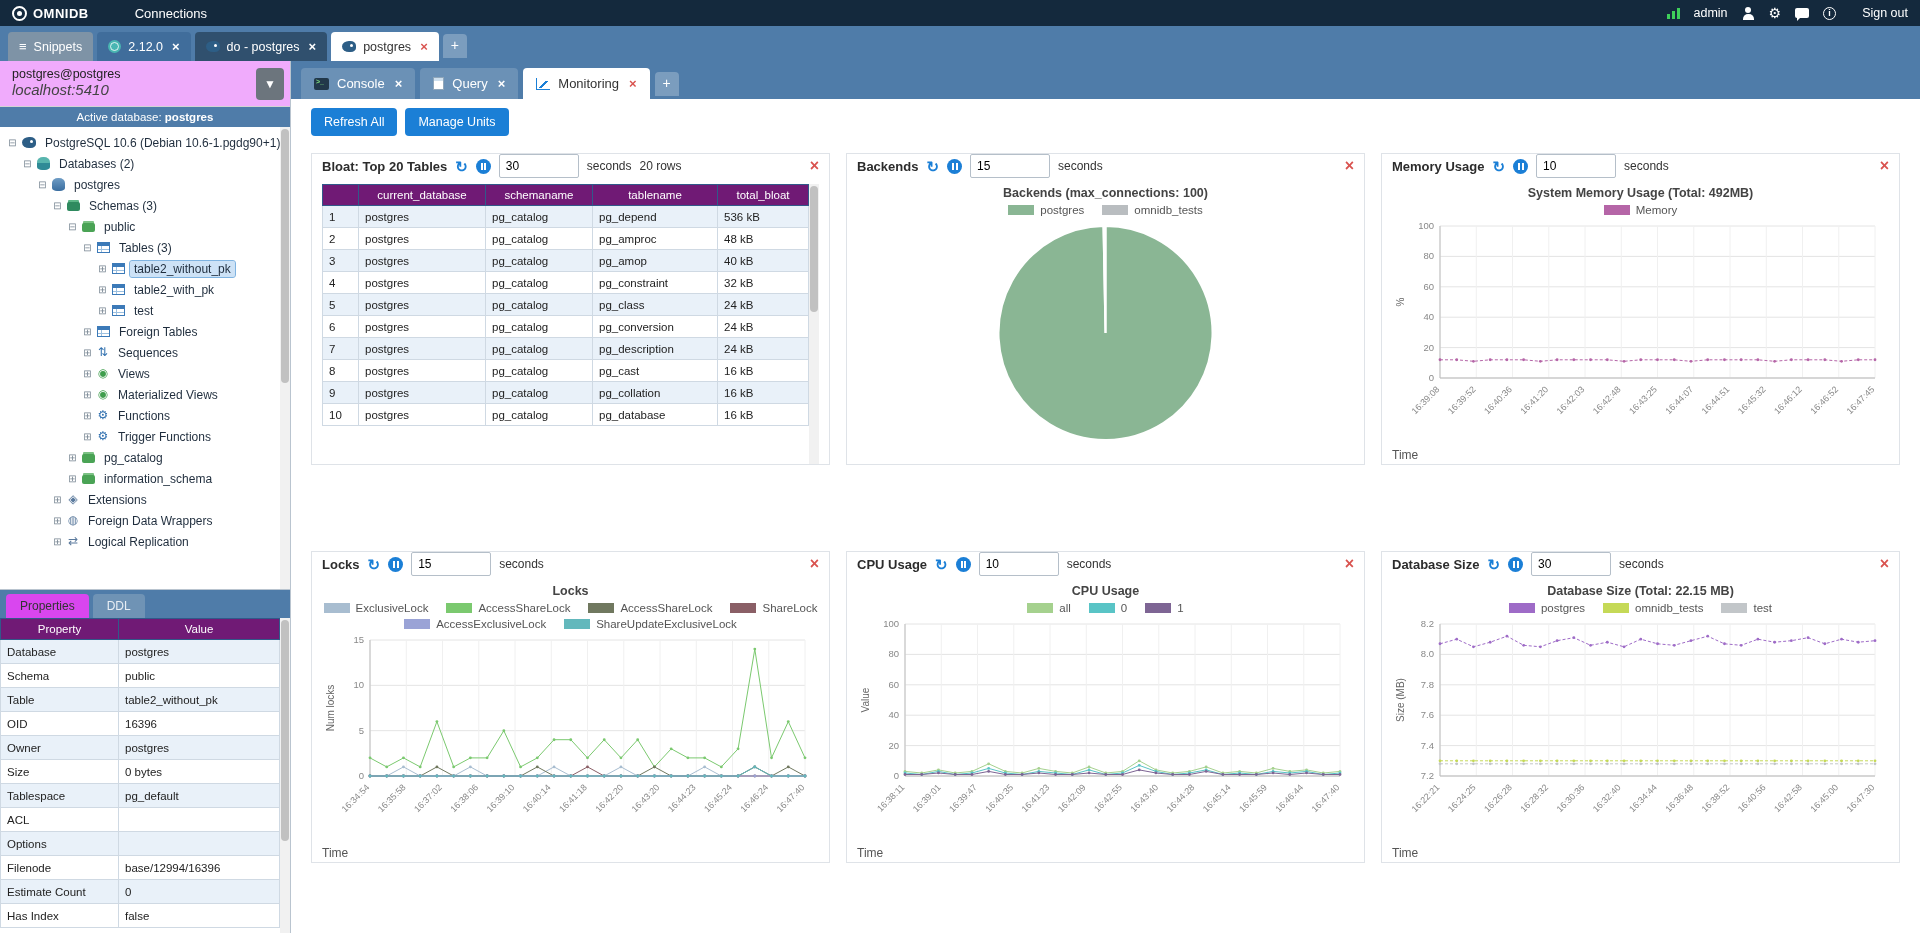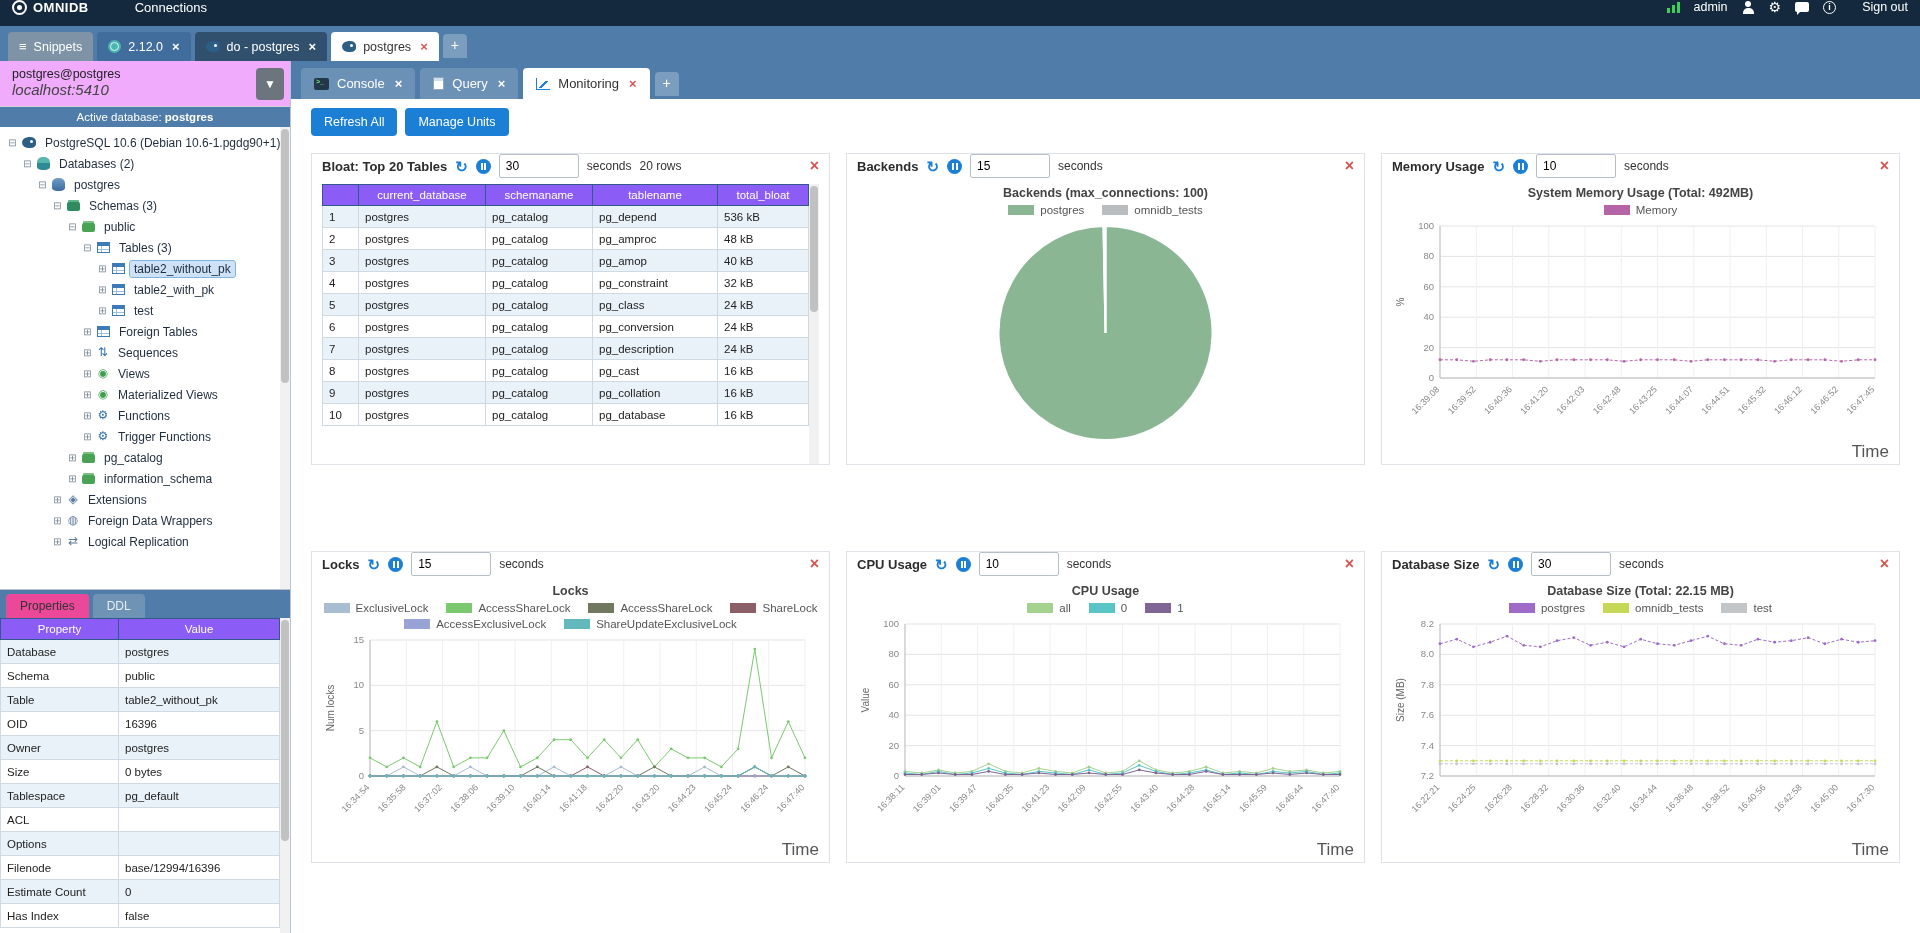--- a/index.html
+++ b/index.html
@@ -1,19 +1,19 @@
 <!DOCTYPE html>
 <html><head>
 <meta charset="utf-8">
 <style>
   * { box-sizing: border-box; margin: 0; padding: 0; }
   html,body { width:1920px; height:933px; overflow:hidden; font-family:"Liberation Sans",sans-serif; background:#fff; }
 
   
-  .topbar { height:26px; background:#14293d; display:flex; align-items:flex-start; padding:0 12px; color:#fff; }
+  .topbar { height:26px; background:#14293d; display:flex; align-items:center; padding:0 12px; color:#fff; }
   .logo-circle { width:15px; height:15px; border-radius:50%; border:2px solid #fff; position:relative; margin-right:6px; flex:none; }
   .logo-circle::before { content:""; position:absolute; left:3px; top:3px; width:5px; height:5px; border-radius:50%; background:#fff; }
   .brand { font-weight:bold; font-size:13px; letter-spacing:.5px; }
   .top-menu { margin-left:46px; font-size:13px; cursor:default; }
   .top-spacer { flex:1; }
   .top-right { display:flex; align-items:center; gap:14px; font-size:12.5px; }
   .sig { display:flex; align-items:flex-end; gap:2px; height:12px; }
   .sig i { display:block; width:3px; background:#3ecf5a; }
   .sig i:nth-child(1){height:5px}.sig i:nth-child(2){height:8px}.sig i:nth-child(3){height:11px}
   .icon-person { width:13px; height:13px; position:relative; }
@@ -64,24 +64,24 @@
   .ic-dbs { width:13px; height:13px; background:linear-gradient(#58b5ae 45%,#2f8a96 45%); border-radius:6px 6px 5px 5px / 5px 5px 3px 3px; }
   .ic-schema { width:13px; height:9px; background:#4aa355; border-radius:2px; box-shadow:0 -3px 0 -1px #7cc184; margin-top:2px; }
   .ic-schemas { width:13px; height:9px; background:#2f8a5f; border-radius:2px; box-shadow:0 -3px 0 -1px #5cb586; margin-top:2px; }
   .ic-tab { width:13px; height:11px; border:1px solid #3c7ab8; background-image:linear-gradient(#3c7ab8 3px,transparent 3px),linear-gradient(90deg,transparent 3px,#9cc0e0 3px,#9cc0e0 4px,transparent 4px),linear-gradient(transparent 6px,#9cc0e0 6px,#9cc0e0 7px,transparent 7px); background-color:#fff; }
   .scrollbar { position:absolute; right:0; top:0; bottom:0; width:10px; background:#f1f1f1; }
   .scroll-thumb { position:absolute; left:1px; right:1px; border-radius:4px; background:#c1c1c1; }
 
   .props { height:344px; display:flex; flex-direction:column; border-top:1px solid #b9c4cf; }
   .props-tabs { height:28px; background:#4f7ca9; display:flex; align-items:flex-end; padding-left:6px; gap:4px; }
   .ptab { height:24px; padding:0 14px; border-radius:4px 4px 0 0; font-size:12px; line-height:24px; color:#e8eef4; background:#6f93b5; }
-  .ptab.active { background:#ec4899; color:#333; }
+  .ptab.active { background:#d946ef; color:#333; }
   .props-body { flex:1; position:relative; overflow:hidden; }
   table.grid { border-collapse:collapse; width:calc(100% - 10px); font-size:11.5px; table-layout:fixed; }
-  table.grid th { background:#8b5cf6; color:#fff; font-weight:normal; padding:4px 6px; border:1px solid #31598a; text-align:center; }
+  table.grid th { background:#701a75; color:#fff; font-weight:normal; padding:4px 6px; border:1px solid #31598a; text-align:center; }
   table.grid td { border:1px solid #cfd9e3; padding:3px 6px; color:#222; overflow:hidden; text-overflow:ellipsis; white-space:nowrap; }
   table.grid tr:nth-child(odd) td { background:#e9f1f9; }
   .props-body table.grid td { height:24px; }
 
   
   .main { flex:1; display:flex; flex-direction:column; background:#fff; }
   .inner-tabs { height:38px; background:#4f7ca9; display:flex; align-items:flex-end; padding-left:10px; gap:5px; flex:none; }
   .itab { height:31px; display:flex; align-items:center; gap:8px; padding:0 13px; border-radius:4px 4px 0 0; font-size:13px; color:#fff; background:rgba(255,255,255,.16); }
   .itab.active { background:#fff; color:#333; }
   .ic-console { width:15px; height:12px; background:#22384a; border-radius:2px; position:relative; flex:none; }
@@ -106,21 +106,21 @@
 
   .tbl-wrap { flex:1; position:relative; overflow:hidden; margin-top:2px; }
   .tbl-wrap table.grid td { height:22px; }
 
   .chart-host { flex:1; display:flex; flex-direction:column; min-height:0; }
   .chart-title { text-align:center; font-size:12.5px; font-weight:bold; color:#444; flex:none; padding:4px 0 2px; }
   .legend { display:flex; flex-wrap:wrap; justify-content:center; gap:4px 18px; flex:none; padding:2px 0; }
   .legend-item { display:flex; align-items:center; gap:6px; font-size:11.5px; color:#555; }
   .legend-swatch { width:26px; height:10px; flex:none; }
   .plot { flex:1; position:relative; min-height:0; }
-  .xaxis-label { text-align:right; font-size:17px; color:#555; flex:none; padding-bottom:2px; }
+  .xaxis-label { text-align:left; font-size:12px; color:#555; flex:none; padding-bottom:2px; }
 </style>
 </head>
 <body>
 
 <div class="topbar">
   <span class="logo-circle"></span>
   <span class="brand">OMNIDB</span>
   <span class="top-menu">Connections</span>
   <span class="top-spacer"></span>
   <span class="top-right">

